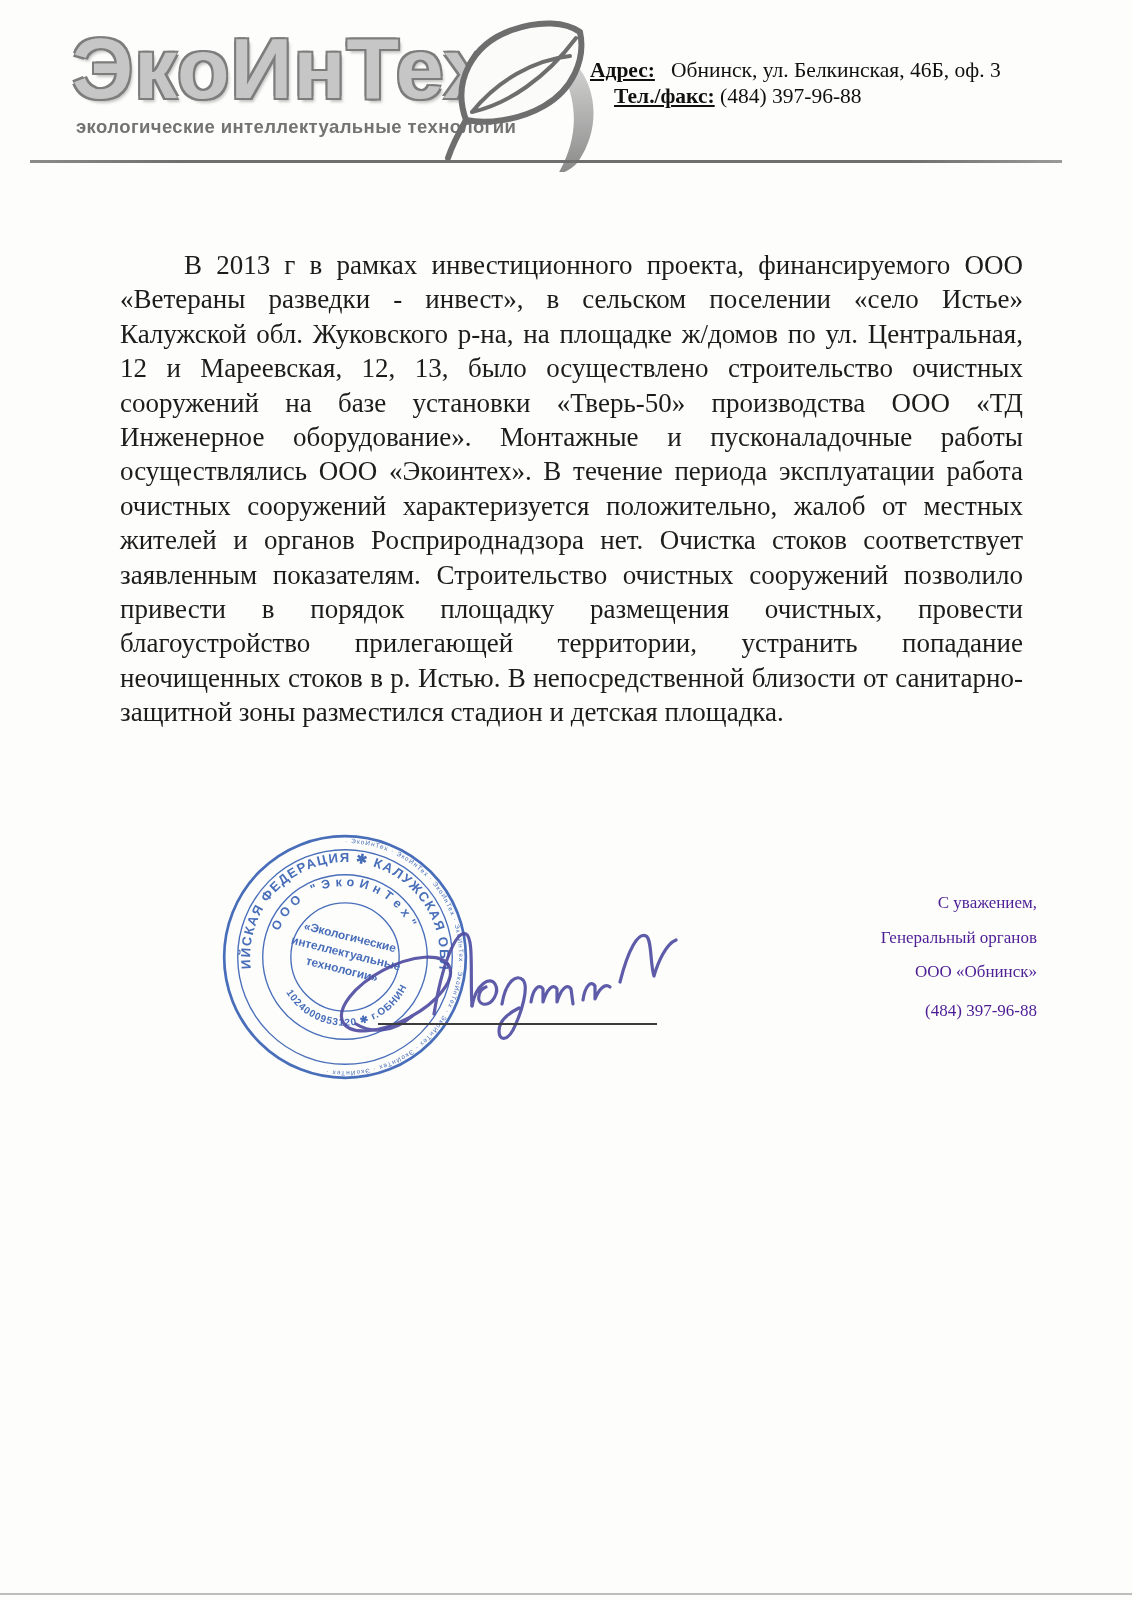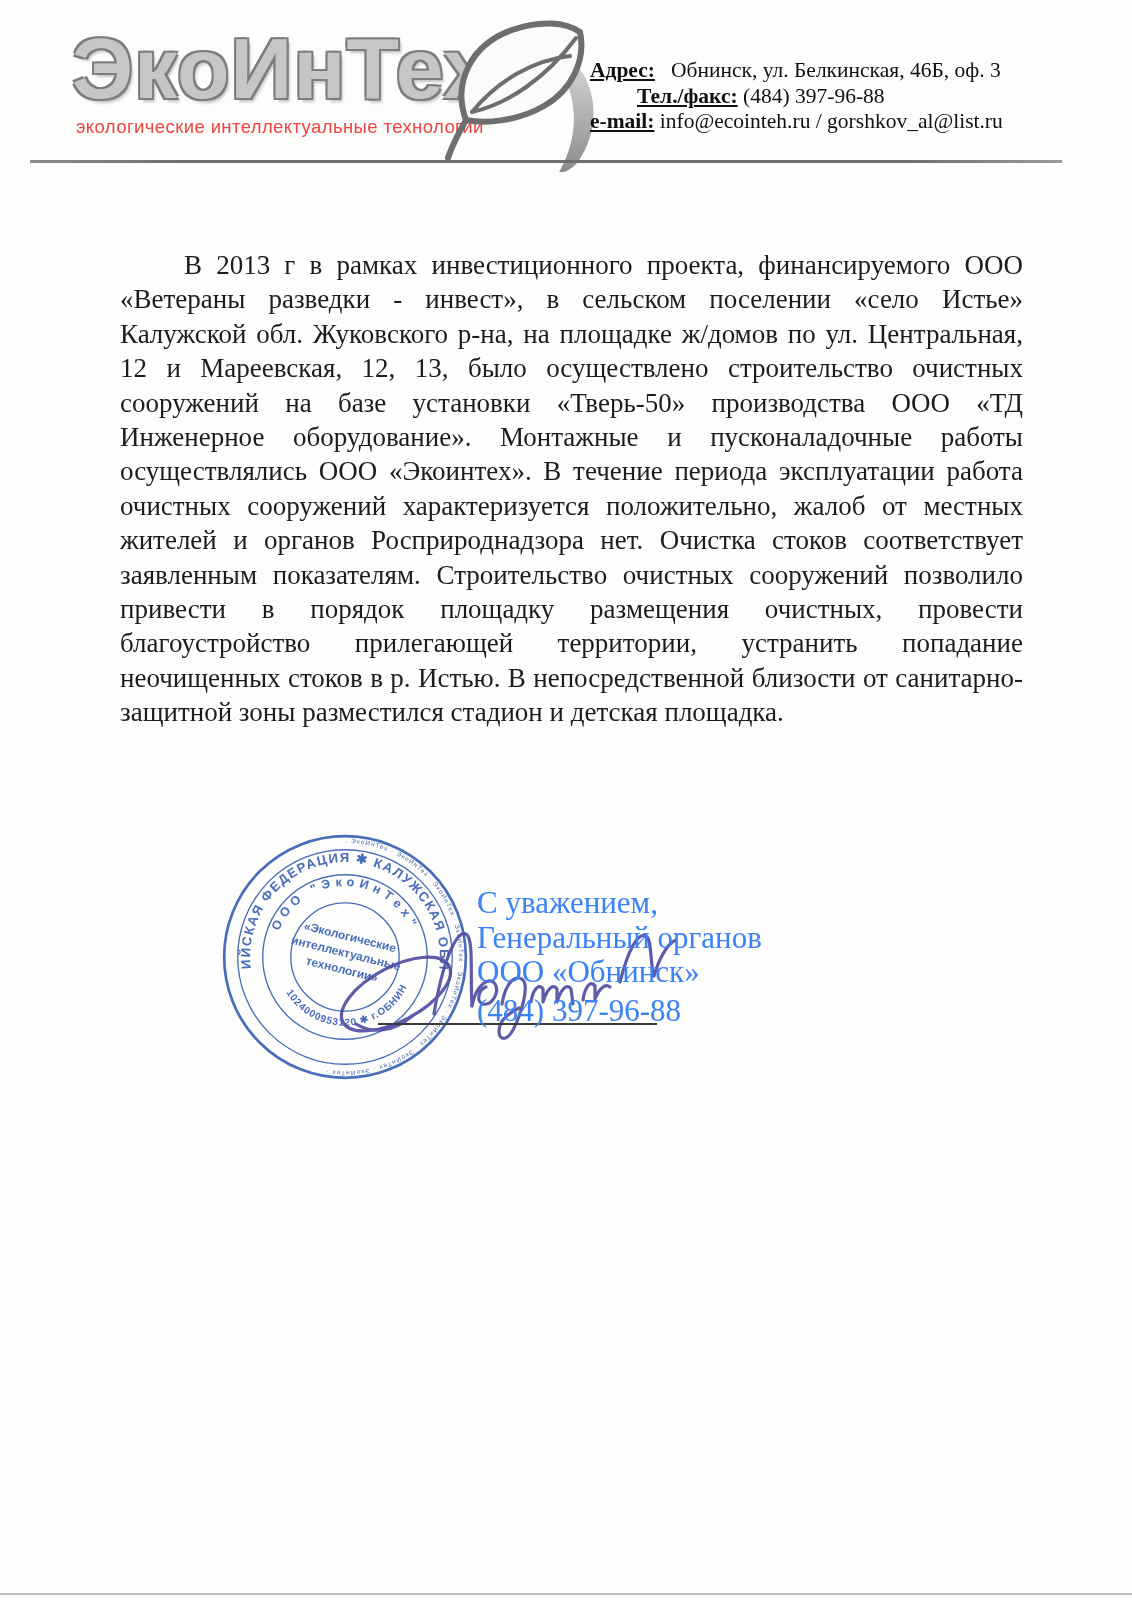--- a/index.html
+++ b/index.html
@@ -21,31 +21,31 @@
     color:#c6c6c6;
     text-shadow:
       -2px -2px 0 #7d7d7d, 2px -2px 0 #7d7d7d,
       -2px  2px 0 #7d7d7d, 2px  2px 0 #7d7d7d,
        3px  4px 3px rgba(90,90,90,.35);
     white-space:nowrap;
   }
   .tagline{
     position:absolute;left:6px;top:94px;width:440px;
     font-family:"Liberation Sans",sans-serif;
-    font-weight:normal;font-size:18.5px;letter-spacing:.4px;
-    color:#ef4444;white-space:nowrap;
+    font-weight:bold;font-size:18.5px;letter-spacing:.4px;
+    color:#737373;white-space:nowrap;
   }
   .leaf-wrap{position:absolute;left:368px;top:-10px;width:180px;height:160px;}
   
   .contacts{
     position:absolute;left:590px;top:58px;width:535px;
     font-size:21.5px;line-height:25.5px;color:#101010;
   }
   .contacts .row{white-space:nowrap;}
-  .contacts .row.indent1{margin-left:47px;}
+  .contacts .row.indent1{margin-left:24px;}
   .contacts .lbl{font-weight:bold;text-decoration:underline;text-align:center;}
   .divider{
     position:absolute;left:30px;top:160px;width:1032px;height:3px;
     background:linear-gradient(90deg,#8b8b8b,#6f6f6f 15%,#6f6f6f 85%,#9a9a9a);
   }
   
   .body-par{
     position:absolute;left:120px;top:248px;width:903px;
     font-size:27px;line-height:34.4px;
     text-align:justify;text-indent:64px;
@@ -55,21 +55,21 @@
   .stamp{position:absolute;left:220px;top:832px;width:250px;height:250px;opacity:.93;}
   .stamp text{font-family:"Liberation Sans",sans-serif;fill:#3b63b5;}
   
   .sig{position:absolute;left:328px;top:912px;width:364px;height:140px;}
   .sig-underline{
     position:absolute;left:378px;top:1023px;width:279px;height:2px;background:#3c3c3c;
   }
   
   .signoff{
     position:absolute;right:95px;top:886px;width:560px;
-    font-size:31px;line-height:34.6px;color:#3b82f6;
+    text-align:right;font-size:17px;line-height:34.6px;color:#4c1d95;
     white-space:nowrap;
   }
   .signoff .gap{height:4px;}
   
   .scan-edge{
     position:absolute;left:0;top:1593px;width:1132px;height:2px;
     background:#9b9b9b;opacity:.65;
   }
 </style>
 </head>
@@ -99,24 +99,20 @@
   </div>
 
   <div class="contacts">
     <div class="row">
       <span class="lbl">Адрес:</span>&nbsp;&nbsp;
       <span>Обнинск, ул. Белкинская, 46Б, оф. 3</span>
     </div>
     <div class="row indent1">
       <span class="lbl">Тел./факс:</span>
       <span>(484) 397-96-88</span>
-    </div>
-    <div class="row">
-      <span class="lbl">e-mail:</span>
-      <span>info@ecointeh.ru / gorshkov_al@list.ru</span>
     </div>
   </div>
 
   <div class="divider"></div>
 
   <div class="body-par">В 2013 г в рамках инвестиционного проекта, финансируемого ООО «Ветераны разведки - инвест», в сельском поселении «село Истье» Калужской обл. Жуковского р-на,  на площадке ж/домов по  ул. Центральная, 12 и Мареевская, 12, 13, было осуществлено строительство очистных сооружений на базе установки «Тверь-50» производства ООО «ТД Инженерное оборудование». Монтажные и пусконаладочные работы осуществлялись ООО «Экоинтех». В течение периода эксплуатации работа очистных сооружений характеризуется положительно, жалоб от местных жителей и органов Росприроднадзора нет. Очистка стоков соответствует заявленным показателям. Строительство очистных сооружений позволило привести в порядок площадку размещения очистных, провести благоустройство прилегающей территории, устранить попадание неочищенных стоков в р. Истью. В непосредственной близости от санитарно-защитной зоны разместился стадион и детская площадка.</div>
 
   <svg class="stamp" viewBox="0 0 240 240">
     <g fill="none" stroke="#3b63b5">
       <circle cx="120" cy="120" r="116" stroke-width="2.6"></circle>

